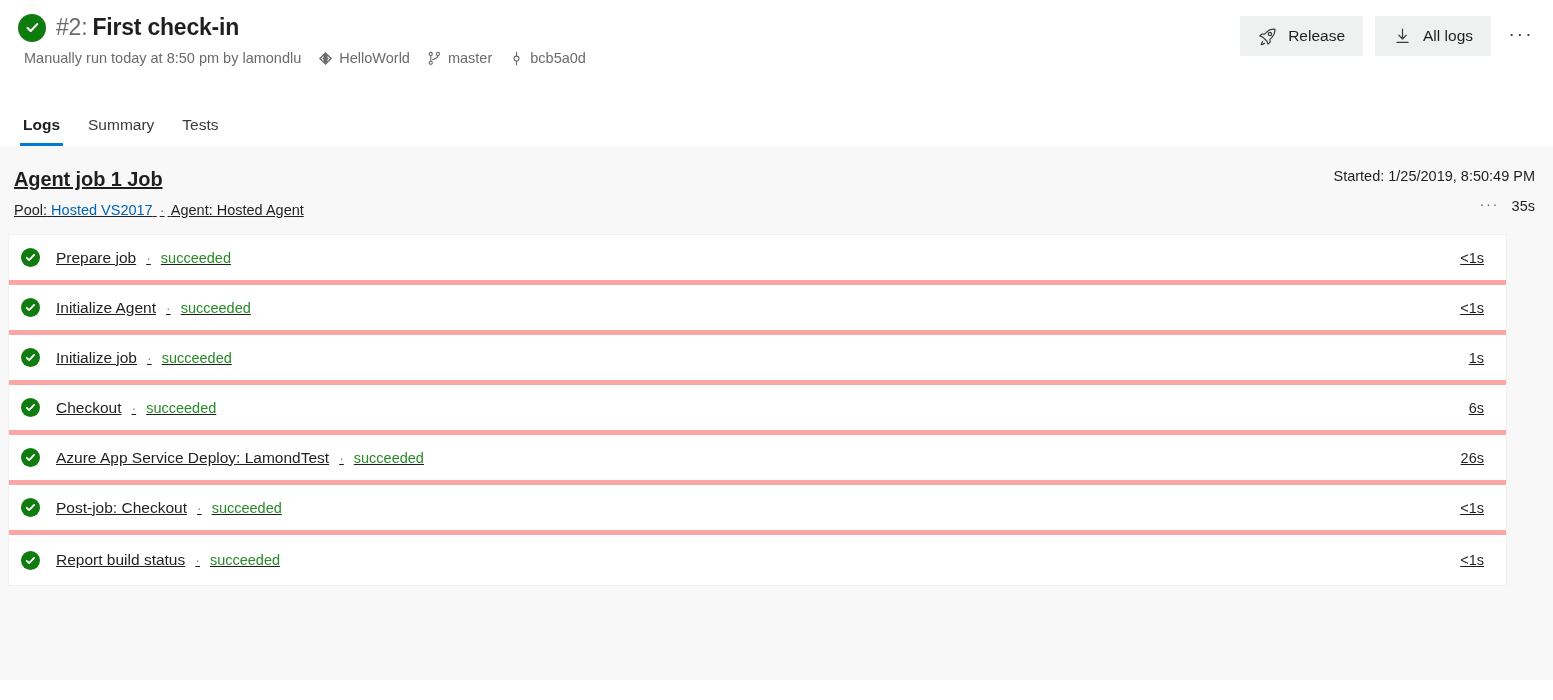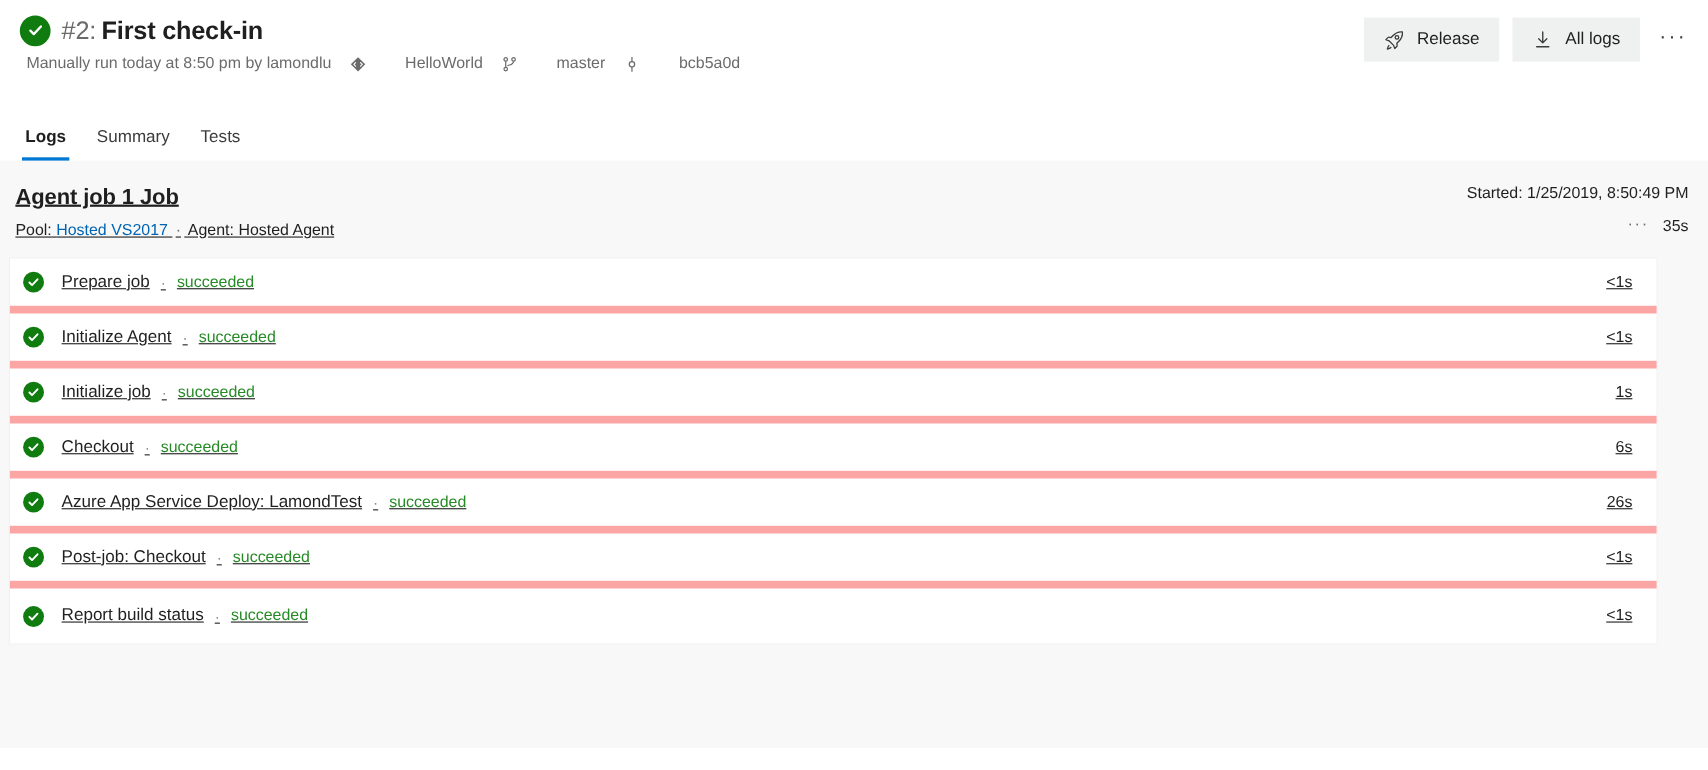--- a/index.html
+++ b/index.html
@@ -58,21 +58,20 @@
     padding-left: 6px;
     font-size: 14.5px;
     color: #6b6b6b;
   }
   .meta-text { white-space: nowrap; }
   .meta-item {
     display: inline-flex;
     align-items: center;
     margin-left: 17px;
     white-space: nowrap;
-    gap: 29px;
   }
   .meta-item .mi-icon {
     display: inline-flex;
     align-items: center;
     justify-content: center;
     margin-right: 6px;
   }
 
   
   .header-actions {
@@ -215,21 +214,21 @@
     border: 1px solid #f0f0f0;
     width: 1499px;
     margin-left: 0;
   }
   .step-row {
     position: relative;
     display: flex;
     align-items: center;
     height: 50px;
     padding: 0 22px 0 12px;
-    border-bottom: 7px solid #fca5a5;
+    border-bottom: 5px solid #fca5a5;
     cursor: pointer;
   }
   .step-row:last-child { border-bottom: none; }
   .step-icon {
     width: 19px; height: 19px;
     border-radius: 50%;
     background: #107c10;
     display: inline-flex;
     align-items: center;
     justify-content: center;

